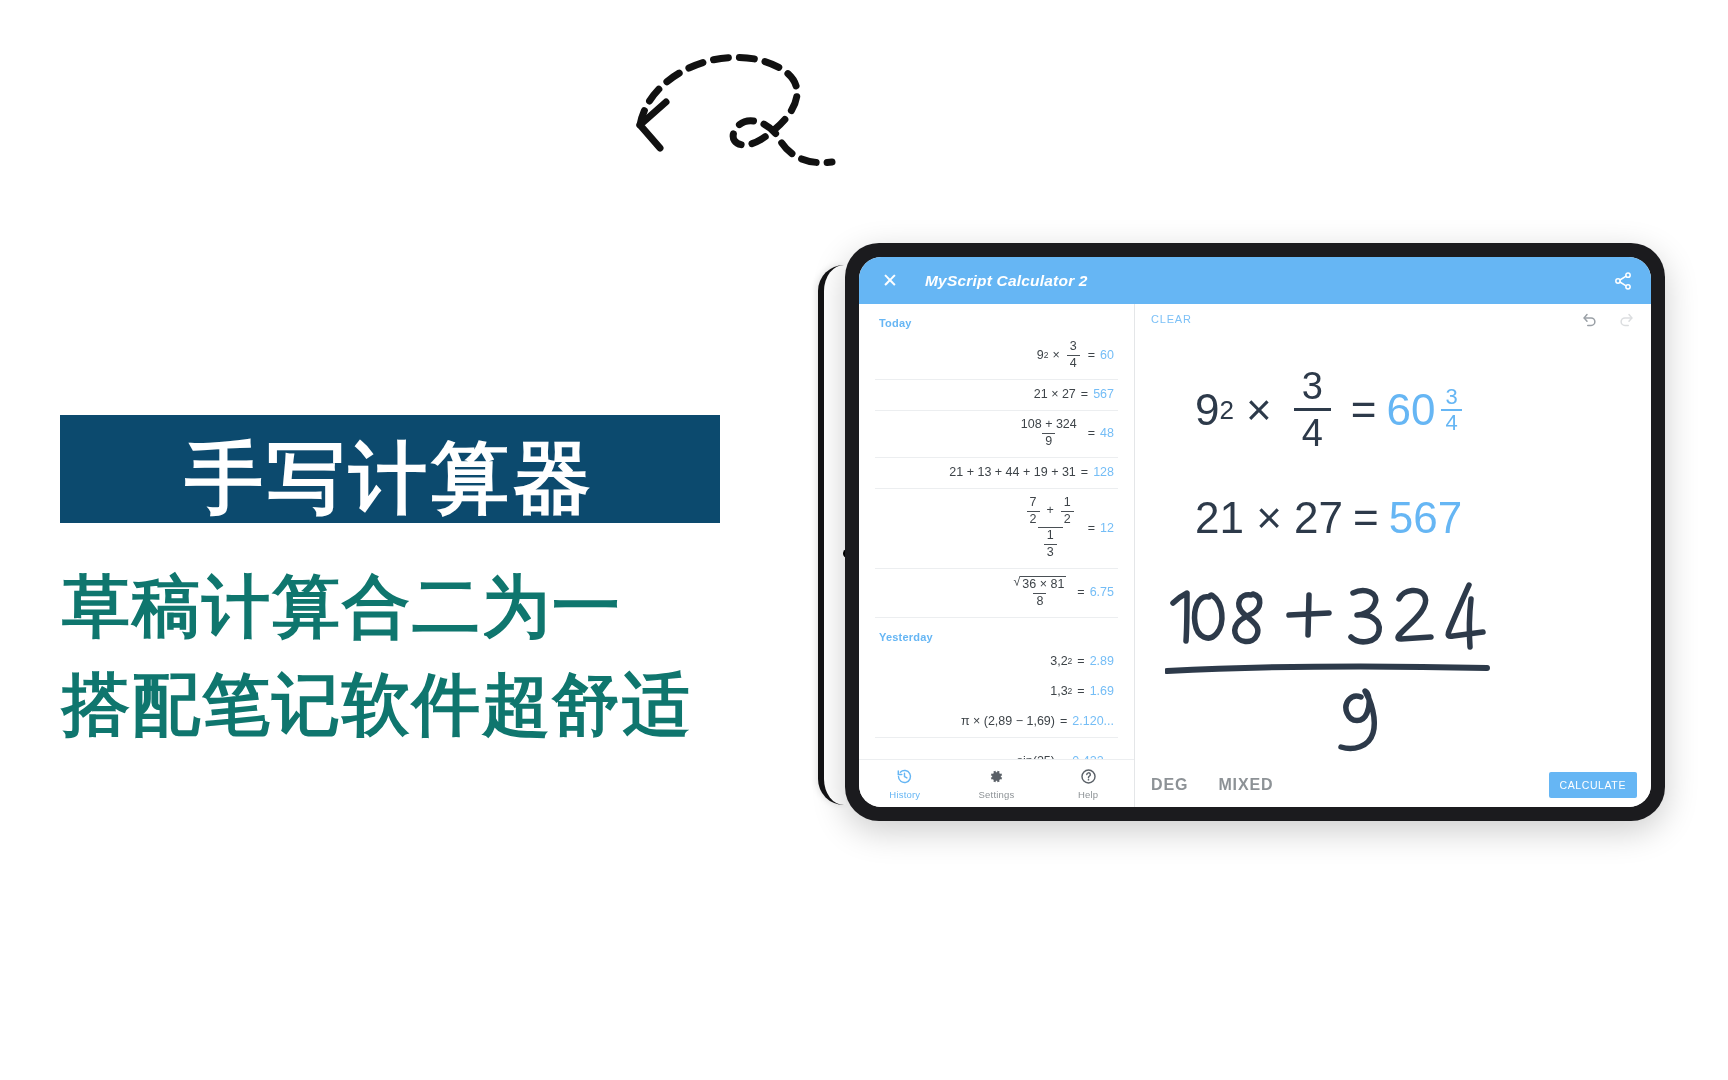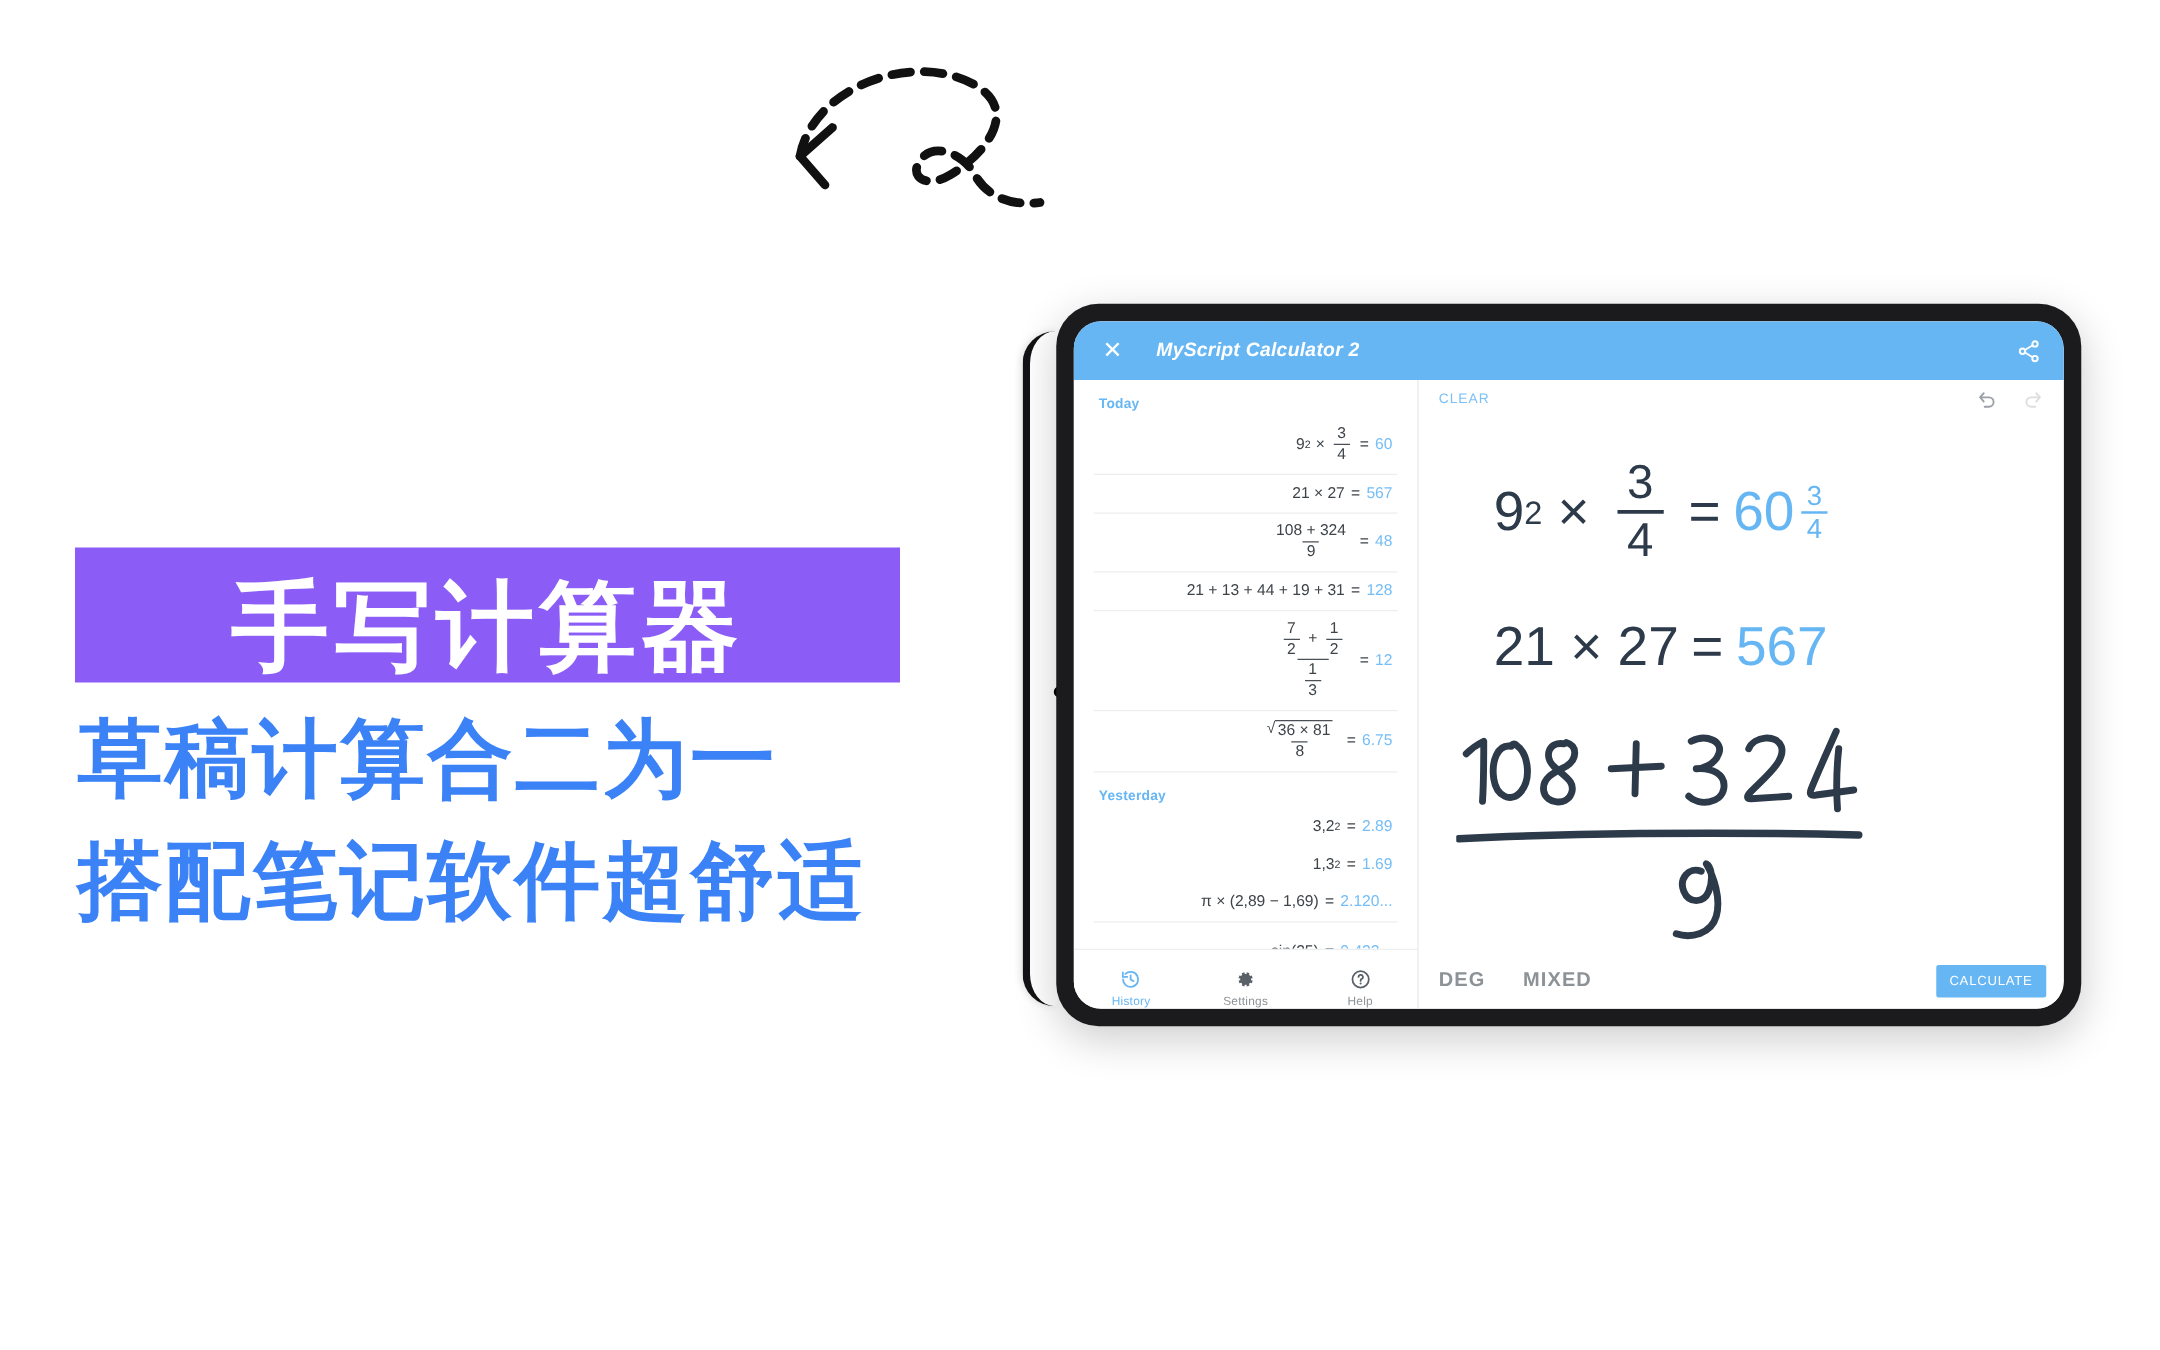--- a/index.html
+++ b/index.html
@@ -10,37 +10,36 @@
     position: relative;
   }
 
   
   #promo { position: absolute; left: 0; top: 0; width: 760px; height: 1080px; }
 
   #promo-title-bar {
     position: absolute;
     left: 60px; top: 415px;
     width: 660px; height: 108px;
-    background: #8b5cf6;
-    margin-top: 23px;
+    background: #0c4a6e;
   }
   #promo-title {
     position: absolute;
     left: 0; top: 0; width: 660px; height: 128px;
     display: flex; align-items: center; justify-content: center;
     color: #ffffff;
     font-size: 78px;
     font-weight: bold;
     letter-spacing: 4px;
     font-family: "DejaVu Sans", "Liberation Sans", sans-serif;
   }
   .promo-line {
     position: absolute;
     left: 62px;
-    color: #3b82f6;
+    color: #0f766e;
     font-size: 68px;
     font-weight: bold;
     letter-spacing: 2px;
     white-space: nowrap;
     font-family: "DejaVu Sans", "Liberation Sans", sans-serif;
   }
   #promo-line-1 { top: 562px; }
   #promo-line-2 { top: 660px; }
 
   
@@ -177,21 +176,21 @@
     height: 48px;
     border-top: 1px solid #eceef0;
     display: flex;
     flex-shrink: 0;
   }
   .nav-item {
     flex: 1;
     display: flex;
     flex-direction: column;
     align-items: center;
-    justify-content: flex-end;
+    justify-content: center;
     gap: 4px;
     cursor: pointer;
     color: #8d9296;
   }
   .nav-item.active { color: #66b6f4; }
   .nav-label { font-size: 9.5px; letter-spacing: 0.2px; }
   .nav-ico { width: 17px; height: 17px; display: block; }
 
   
   #canvas-pane {

